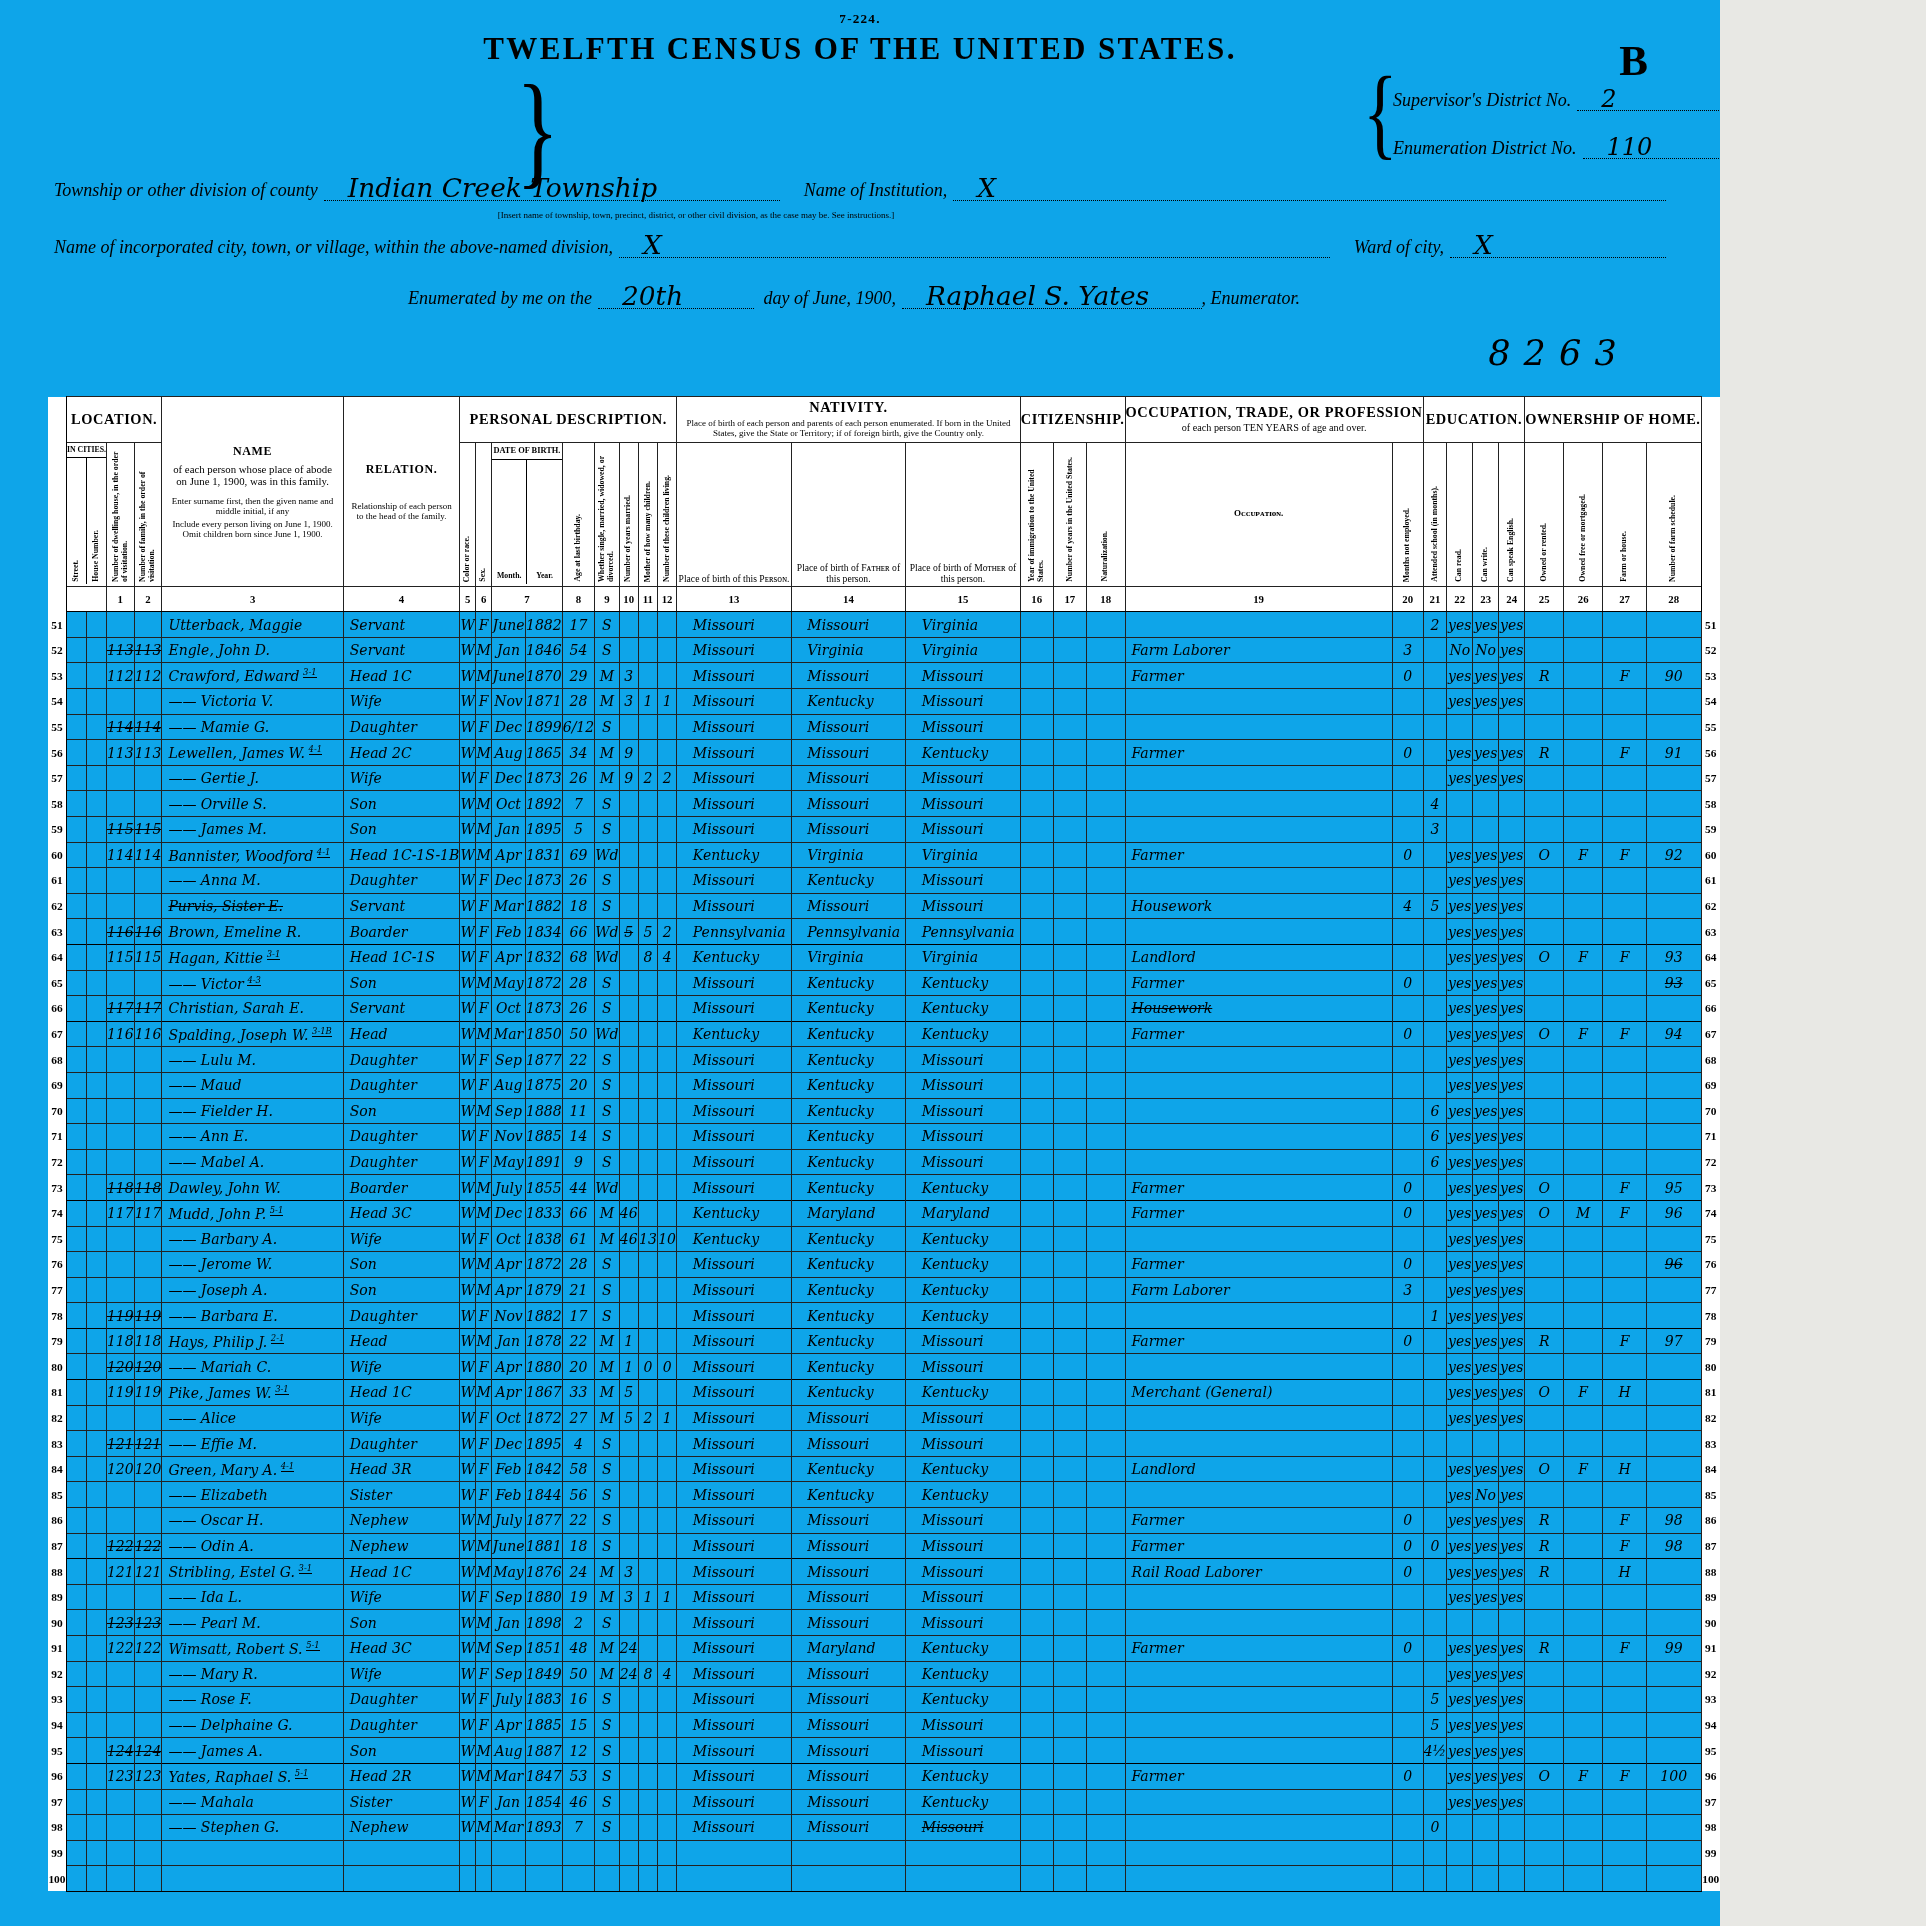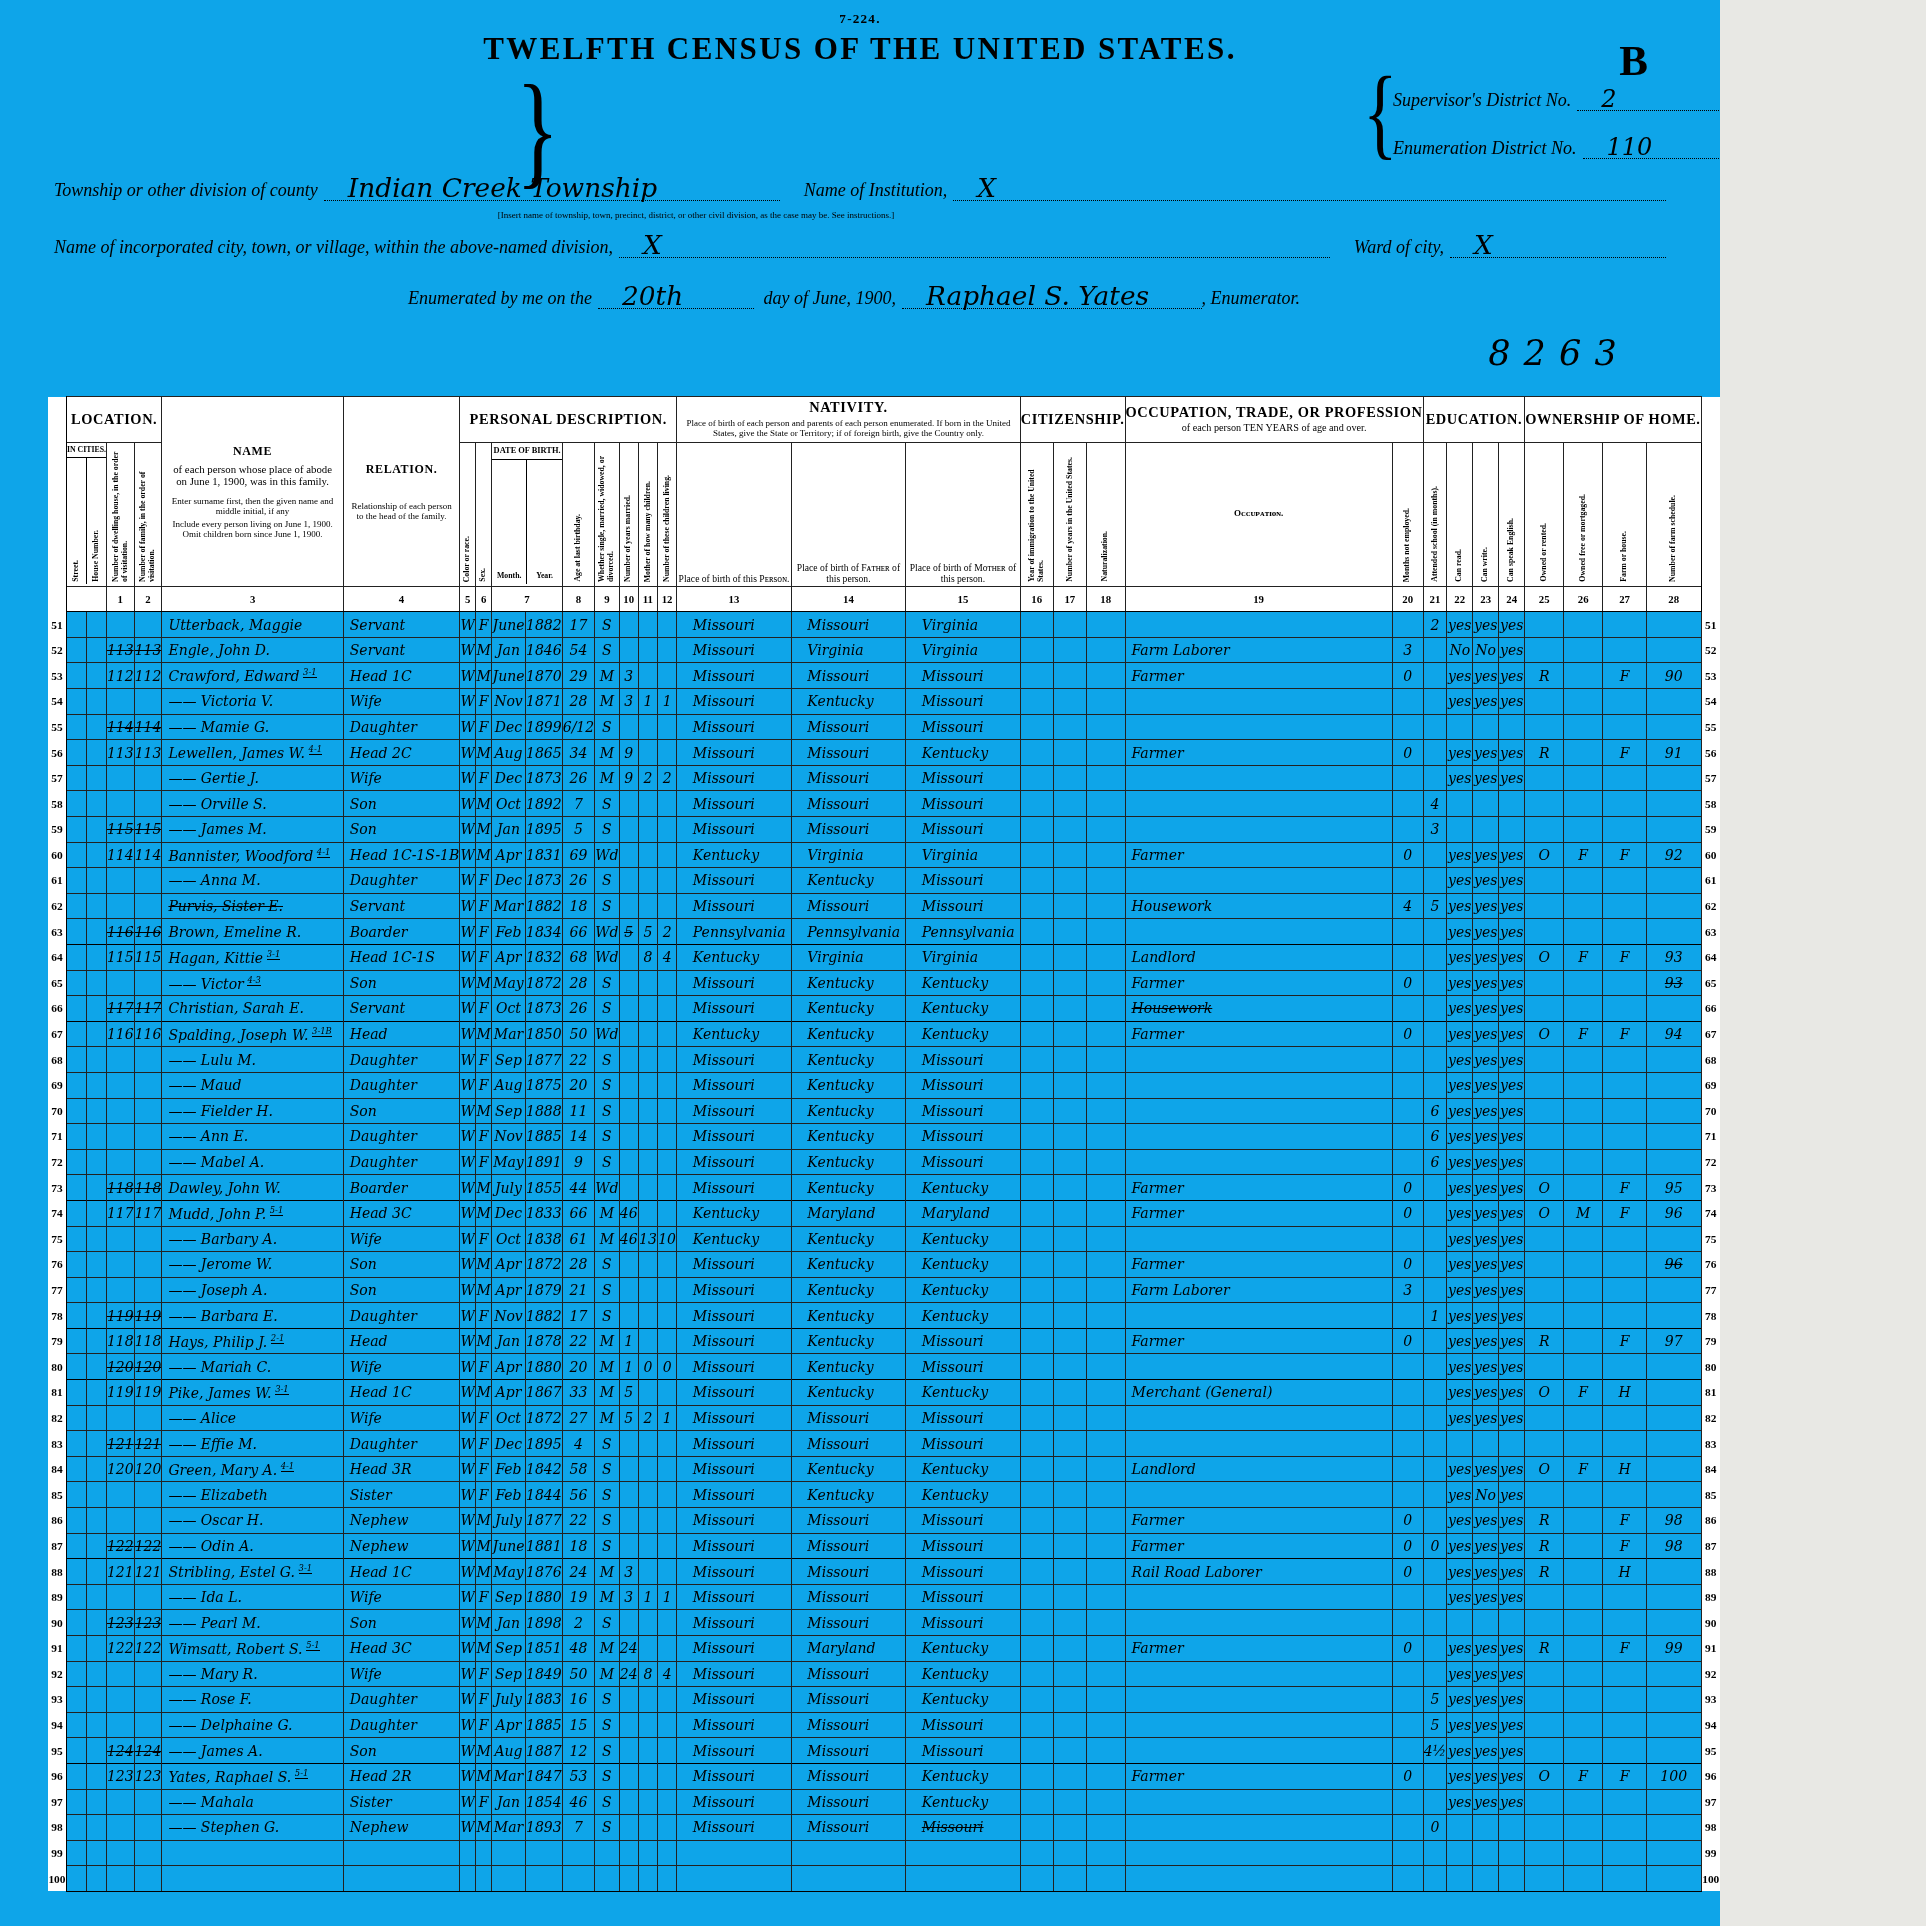--- a/index.html
+++ b/index.html
@@ -214,21 +214,21 @@
               <div>
                   <span class="vt">House Number.</span>
                 </div>
             </div>
           </div>
         </th>
         <th class="h2"><span class="vt">Number of dwelling house, in the order of visitation.</span></th>
         <th class="h2"><span class="vt">Number of family, in the order of visitation.</span></th>
         <th class="h2 gl"><span class="vt">Color or race.</span></th>
         <th class="h2"><span class="vt">Sex.</span></th>
-        <th class="h2" colspan="2" style="vertical-align:top;padding:0;text-align:right;">
+        <th class="h2" colspan="2" style="vertical-align:top;padding:0;">
           <div class="dobwrap">
             <div class="dobcap">DATE OF BIRTH.</div>
             <div class="dobcols">
               <div>Month.</div>
               <div>Year.</div>
             </div>
           </div>
         </th>
         <th class="h2"><span class="vt">Age at last birthday.</span></th>
         <th class="h2"><span class="vt">Whether single, married, widowed, or divorced.</span></th>

